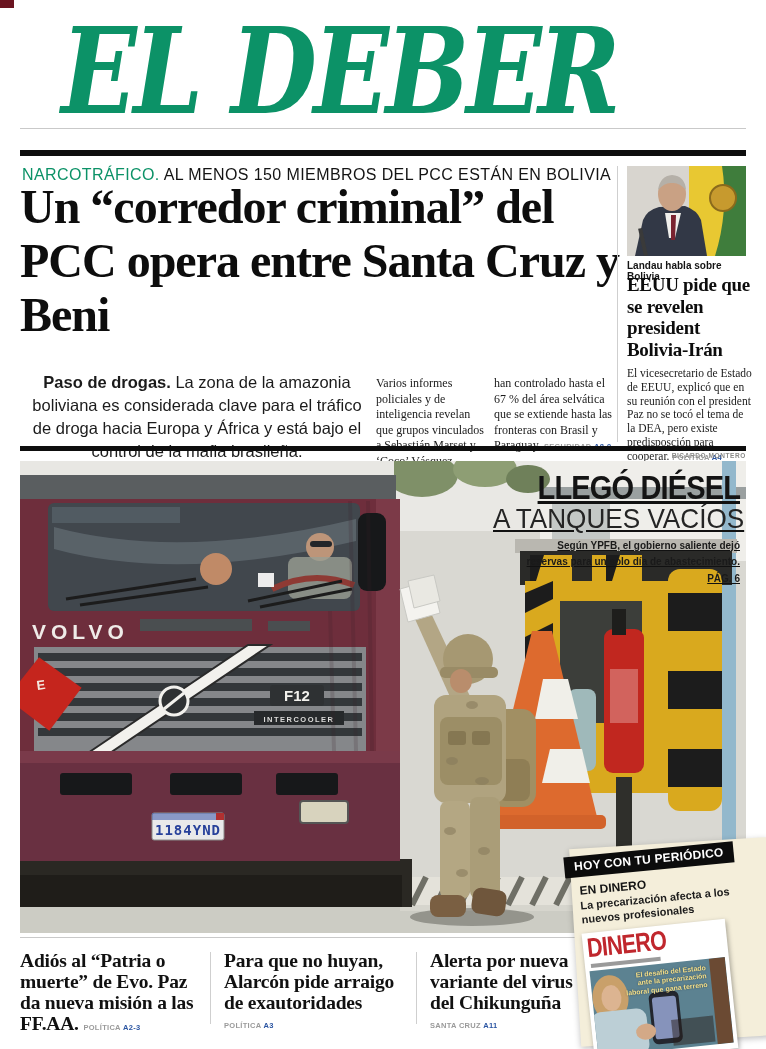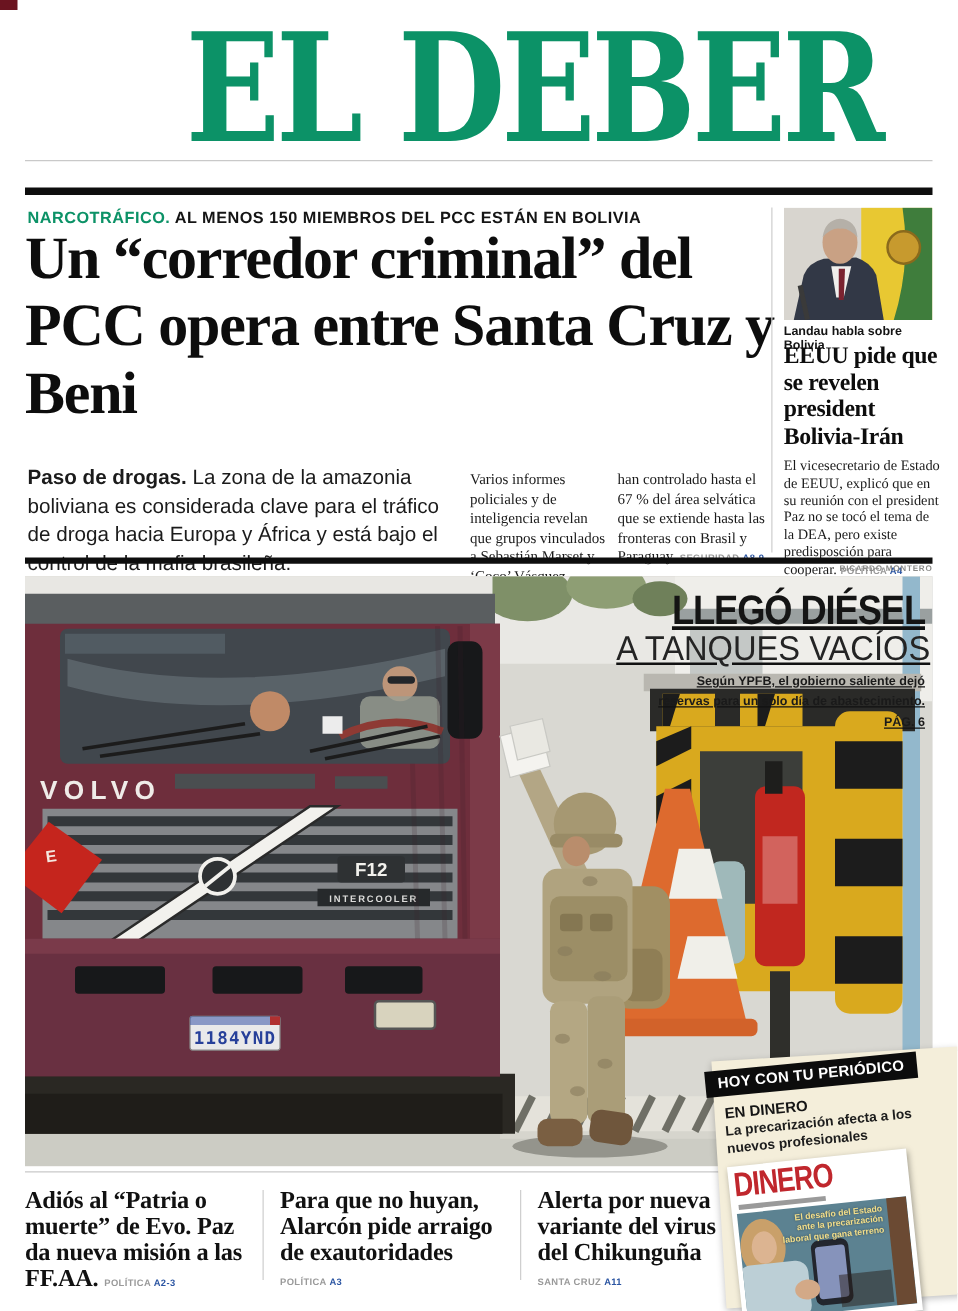--- a/index.html
+++ b/index.html
@@ -2,39 +2,39 @@
 <html lang="es"><head>
 <meta charset="utf-8">
 <style>
   html,body{margin:0;padding:0;background:#fff;}
   .page{position:relative;width:766px;height:1049px;background:#fff;overflow:hidden;
         font-family:"Liberation Sans",sans-serif;color:#111;-webkit-font-smoothing:antialiased;}
   .abs{position:absolute;}
 
   
   .corner-mark{left:0;top:0;width:14px;height:8px;background:#6b1420;}
-  .masthead{left:0;right:0;top:16px;text-align:right;}
+  .masthead{left:0;right:0;top:16px;text-align:left;font-style:italic;}
   .masthead h1{margin:0;font-family:"DejaVu Serif","Liberation Serif",serif;font-weight:700;
                font-size:118px;line-height:.92;color:#0c9267;letter-spacing:-4px;
                transform:scale(.84,1.02);transform-origin:center top;white-space:nowrap;}
   .rule-thin{left:20px;right:20px;height:1px;background:#c9c9c9;}
   .dateline{left:20px;right:20px;top:132px;height:16px;display:flex;align-items:center;justify-content:space-between;}
   .dl-left,.dl-right{font-size:6.8px;font-weight:700;letter-spacing:.3px;color:#1c1c1c;white-space:nowrap;}
   .dl-center{font-family:"Liberation Serif",serif;font-weight:700;font-size:14.5px;letter-spacing:1.5px;color:#101010;}
   .dl-right .price{font-weight:900;}
   .rule-thick{left:20px;right:20px;height:6px;background:#0e0e0e;}
 
   
-  .kicker{left:22px;top:166px;font-size:13px;font-weight:700;letter-spacing:.4px;white-space:nowrap;}
+  .kicker{left:22px;top:166px;font-size:16px;font-weight:400;letter-spacing:.4px;white-space:nowrap;}
   .kicker .k-label{color:#0c9267;}
   .kicker .k-text{color:#141414;}
   .headline{left:20px;top:180px;width:600px;margin:0;
             font-family:"Liberation Serif",serif;font-weight:700;font-size:48px;line-height:1.13;
             letter-spacing:-1px;color:#0d0d0d;}
-  .deck{left:22px;top:371px;width:350px;font-size:16.5px;line-height:23px;color:#1b1b1b;}
+  .deck{left:22px;top:371px;width:350px;font-size:16.5px;line-height:23px;color:#1b1b1b;text-align:center;}
   .deck b{font-weight:800;}
   .mini-col{top:376px;font-family:"Liberation Serif",serif;font-size:12px;line-height:15.5px;color:#1a1a1a;}
   .mini-col.c1{left:376px;width:112px;}
   .mini-col.c2{left:494px;width:118px;}
   .tag{font-family:"Liberation Sans",sans-serif;font-size:7.5px;font-weight:700;color:#9a9a9a;letter-spacing:.3px;}
   .tag b{color:#2b55a2;}
   .vdiv{width:1px;background:#cfcfcf;}
 
   
   .sb-photo{left:627px;top:166px;width:119px;height:90px;overflow:hidden;}

